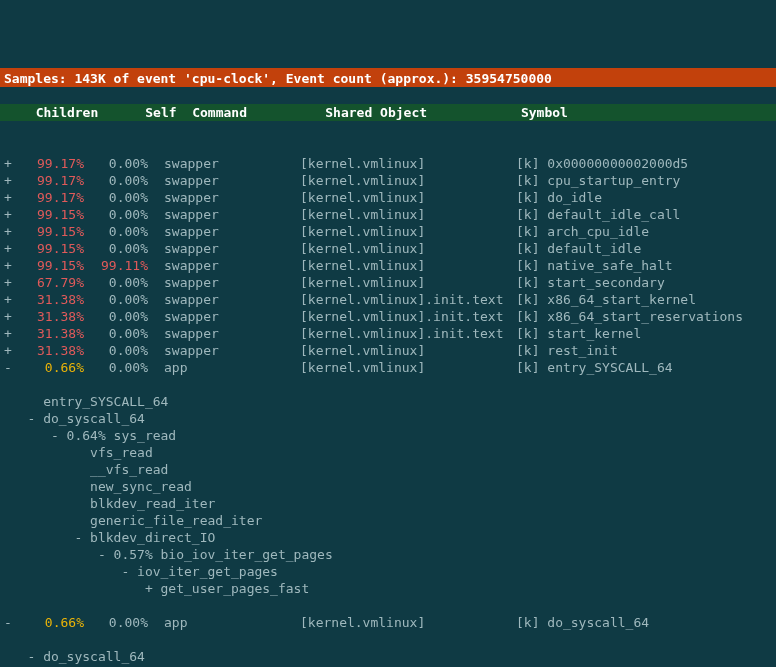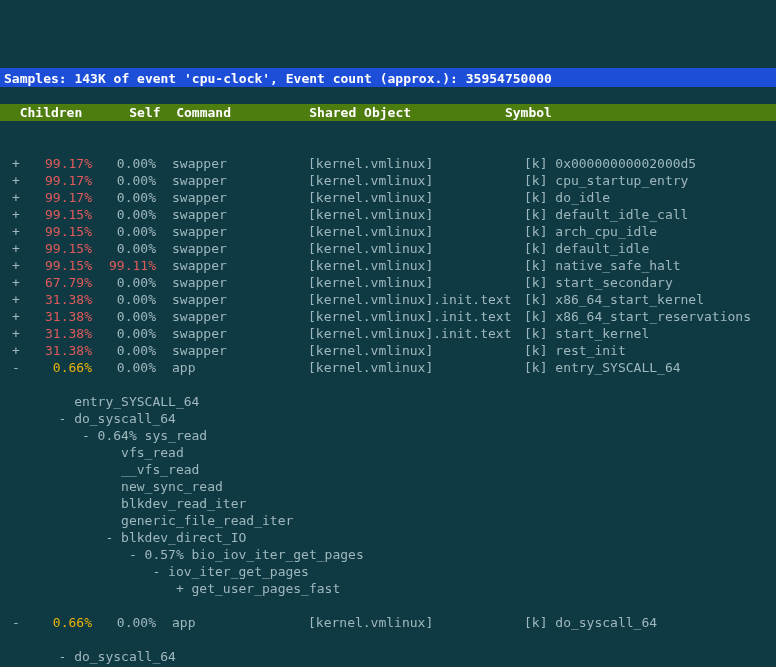--- a/index.html
+++ b/index.html
@@ -9,46 +9,46 @@
     font-family: "Menlo", "Consolas", "DejaVu Sans Mono", monospace;
     font-size: 13px;
     line-height: 17px;
     color: #9fb8bd;
     width: 776px;
     height: 667px;
     overflow: hidden;
     white-space: pre;
   }
   .titlebar {
-    background: #1d4ed8;
+    background: #c2410c;
     color: #ffffff;
     font-weight: bold;
     padding: 2px 4px 0 4px;
   }
   .header {
-    background: #4d7c0f;
+    background: #14532d;
     color: #ffffff;
     font-weight: bold;
-    padding: 0 4px;
+    padding: 0 20px;
   }
   .row {
-    padding: 0 12px;
+    padding: 0 4px;
   }
   .sign { color: #9fb8bd; display:inline-block; width: 8px; }
   .red   { color: #e05a5a; }
   .yellow{ color: #eab308; }
   .grey  { color: #9fb8bd; }
   .pct   { display:inline-block; text-align:right; }
   .col-children { width: 72px; }
   .col-self     { width: 64px; }
   .gap1 { display:inline-block; width: 16px; }
   .cmd  { display:inline-block; width: 136px; }
   .obj  { display:inline-block; width: 216px; }
   .sym  { display:inline-block; }
-  .tree { color: #9fb8bd; padding-left: 4px; margin-left: 31px; }
+  .tree { color: #9fb8bd; padding-left: 4px; }
 </style>
 </head>
 <body>
 
 
 
 <div class="titlebar">Samples: 143K of event 'cpu-clock', Event count (approx.): 35954750000</div>
 <div class="header"><span>  Children</span><span>      Self</span><span>  Command</span><span>          Shared Object</span><span>            Symbol</span></div>
 
 <div id="rows-top"><div class="row"><span class="sign">+</span><span class="pct col-children red">99.17%</span><span class="pct col-self grey">0.00%</span><span class="gap1"></span><span class="cmd grey">swapper</span><span class="obj grey">[kernel.vmlinux]</span><span class="sym grey">[k] 0x00000000002000d5</span></div><div class="row"><span class="sign">+</span><span class="pct col-children red">99.17%</span><span class="pct col-self grey">0.00%</span><span class="gap1"></span><span class="cmd grey">swapper</span><span class="obj grey">[kernel.vmlinux]</span><span class="sym grey">[k] cpu_startup_entry</span></div><div class="row"><span class="sign">+</span><span class="pct col-children red">99.17%</span><span class="pct col-self grey">0.00%</span><span class="gap1"></span><span class="cmd grey">swapper</span><span class="obj grey">[kernel.vmlinux]</span><span class="sym grey">[k] do_idle</span></div><div class="row"><span class="sign">+</span><span class="pct col-children red">99.15%</span><span class="pct col-self grey">0.00%</span><span class="gap1"></span><span class="cmd grey">swapper</span><span class="obj grey">[kernel.vmlinux]</span><span class="sym grey">[k] default_idle_call</span></div><div class="row"><span class="sign">+</span><span class="pct col-children red">99.15%</span><span class="pct col-self grey">0.00%</span><span class="gap1"></span><span class="cmd grey">swapper</span><span class="obj grey">[kernel.vmlinux]</span><span class="sym grey">[k] arch_cpu_idle</span></div><div class="row"><span class="sign">+</span><span class="pct col-children red">99.15%</span><span class="pct col-self grey">0.00%</span><span class="gap1"></span><span class="cmd grey">swapper</span><span class="obj grey">[kernel.vmlinux]</span><span class="sym grey">[k] default_idle</span></div><div class="row"><span class="sign">+</span><span class="pct col-children red">99.15%</span><span class="pct col-self red">99.11%</span><span class="gap1"></span><span class="cmd grey">swapper</span><span class="obj grey">[kernel.vmlinux]</span><span class="sym grey">[k] native_safe_halt</span></div><div class="row"><span class="sign">+</span><span class="pct col-children red">67.79%</span><span class="pct col-self grey">0.00%</span><span class="gap1"></span><span class="cmd grey">swapper</span><span class="obj grey">[kernel.vmlinux]</span><span class="sym grey">[k] start_secondary</span></div><div class="row"><span class="sign">+</span><span class="pct col-children red">31.38%</span><span class="pct col-self grey">0.00%</span><span class="gap1"></span><span class="cmd grey">swapper</span><span class="obj grey">[kernel.vmlinux].init.text</span><span class="sym grey">[k] x86_64_start_kernel</span></div><div class="row"><span class="sign">+</span><span class="pct col-children red">31.38%</span><span class="pct col-self grey">0.00%</span><span class="gap1"></span><span class="cmd grey">swapper</span><span class="obj grey">[kernel.vmlinux].init.text</span><span class="sym grey">[k] x86_64_start_reservations</span></div><div class="row"><span class="sign">+</span><span class="pct col-children red">31.38%</span><span class="pct col-self grey">0.00%</span><span class="gap1"></span><span class="cmd grey">swapper</span><span class="obj grey">[kernel.vmlinux].init.text</span><span class="sym grey">[k] start_kernel</span></div><div class="row"><span class="sign">+</span><span class="pct col-children red">31.38%</span><span class="pct col-self grey">0.00%</span><span class="gap1"></span><span class="cmd grey">swapper</span><span class="obj grey">[kernel.vmlinux]</span><span class="sym grey">[k] rest_init</span></div><div class="row"><span class="sign">-</span><span class="pct col-children yellow">0.66%</span><span class="pct col-self grey">0.00%</span><span class="gap1"></span><span class="cmd grey">app</span><span class="obj grey">[kernel.vmlinux]</span><span class="sym grey">[k] entry_SYSCALL_64</span></div></div>

